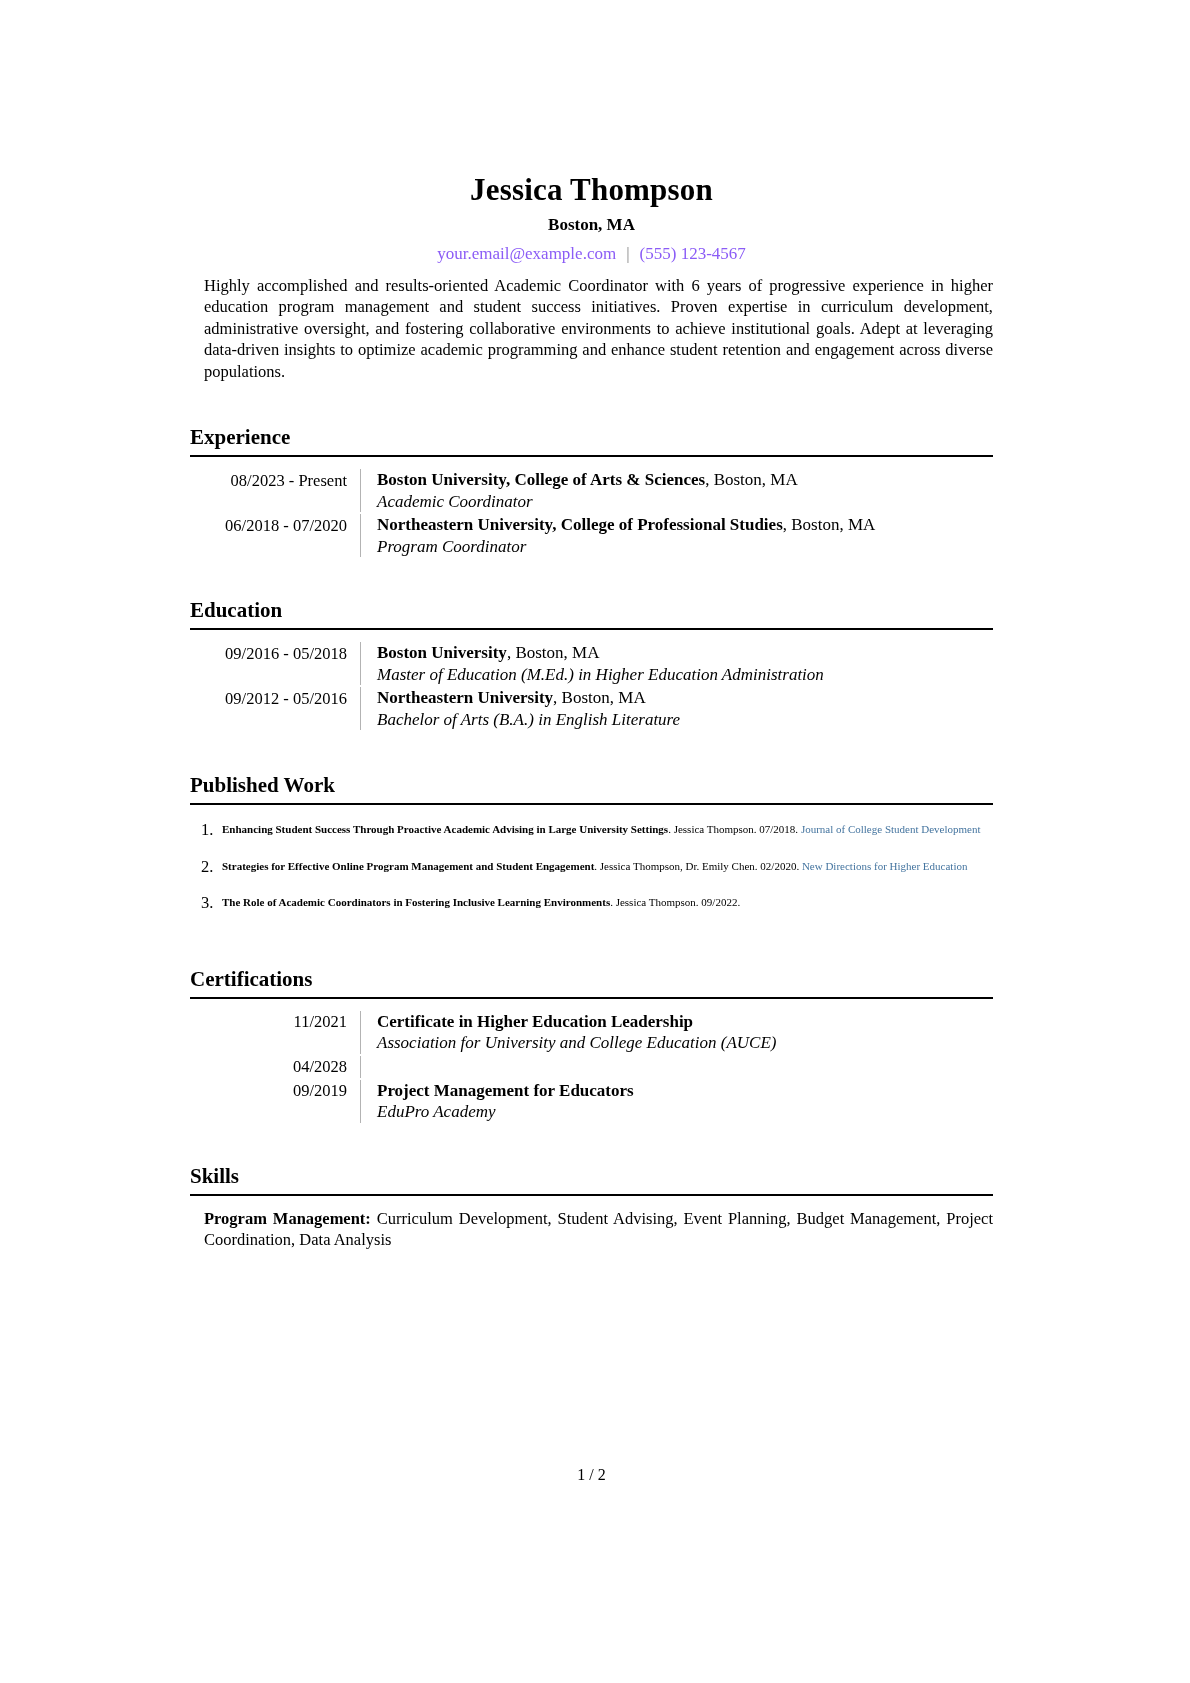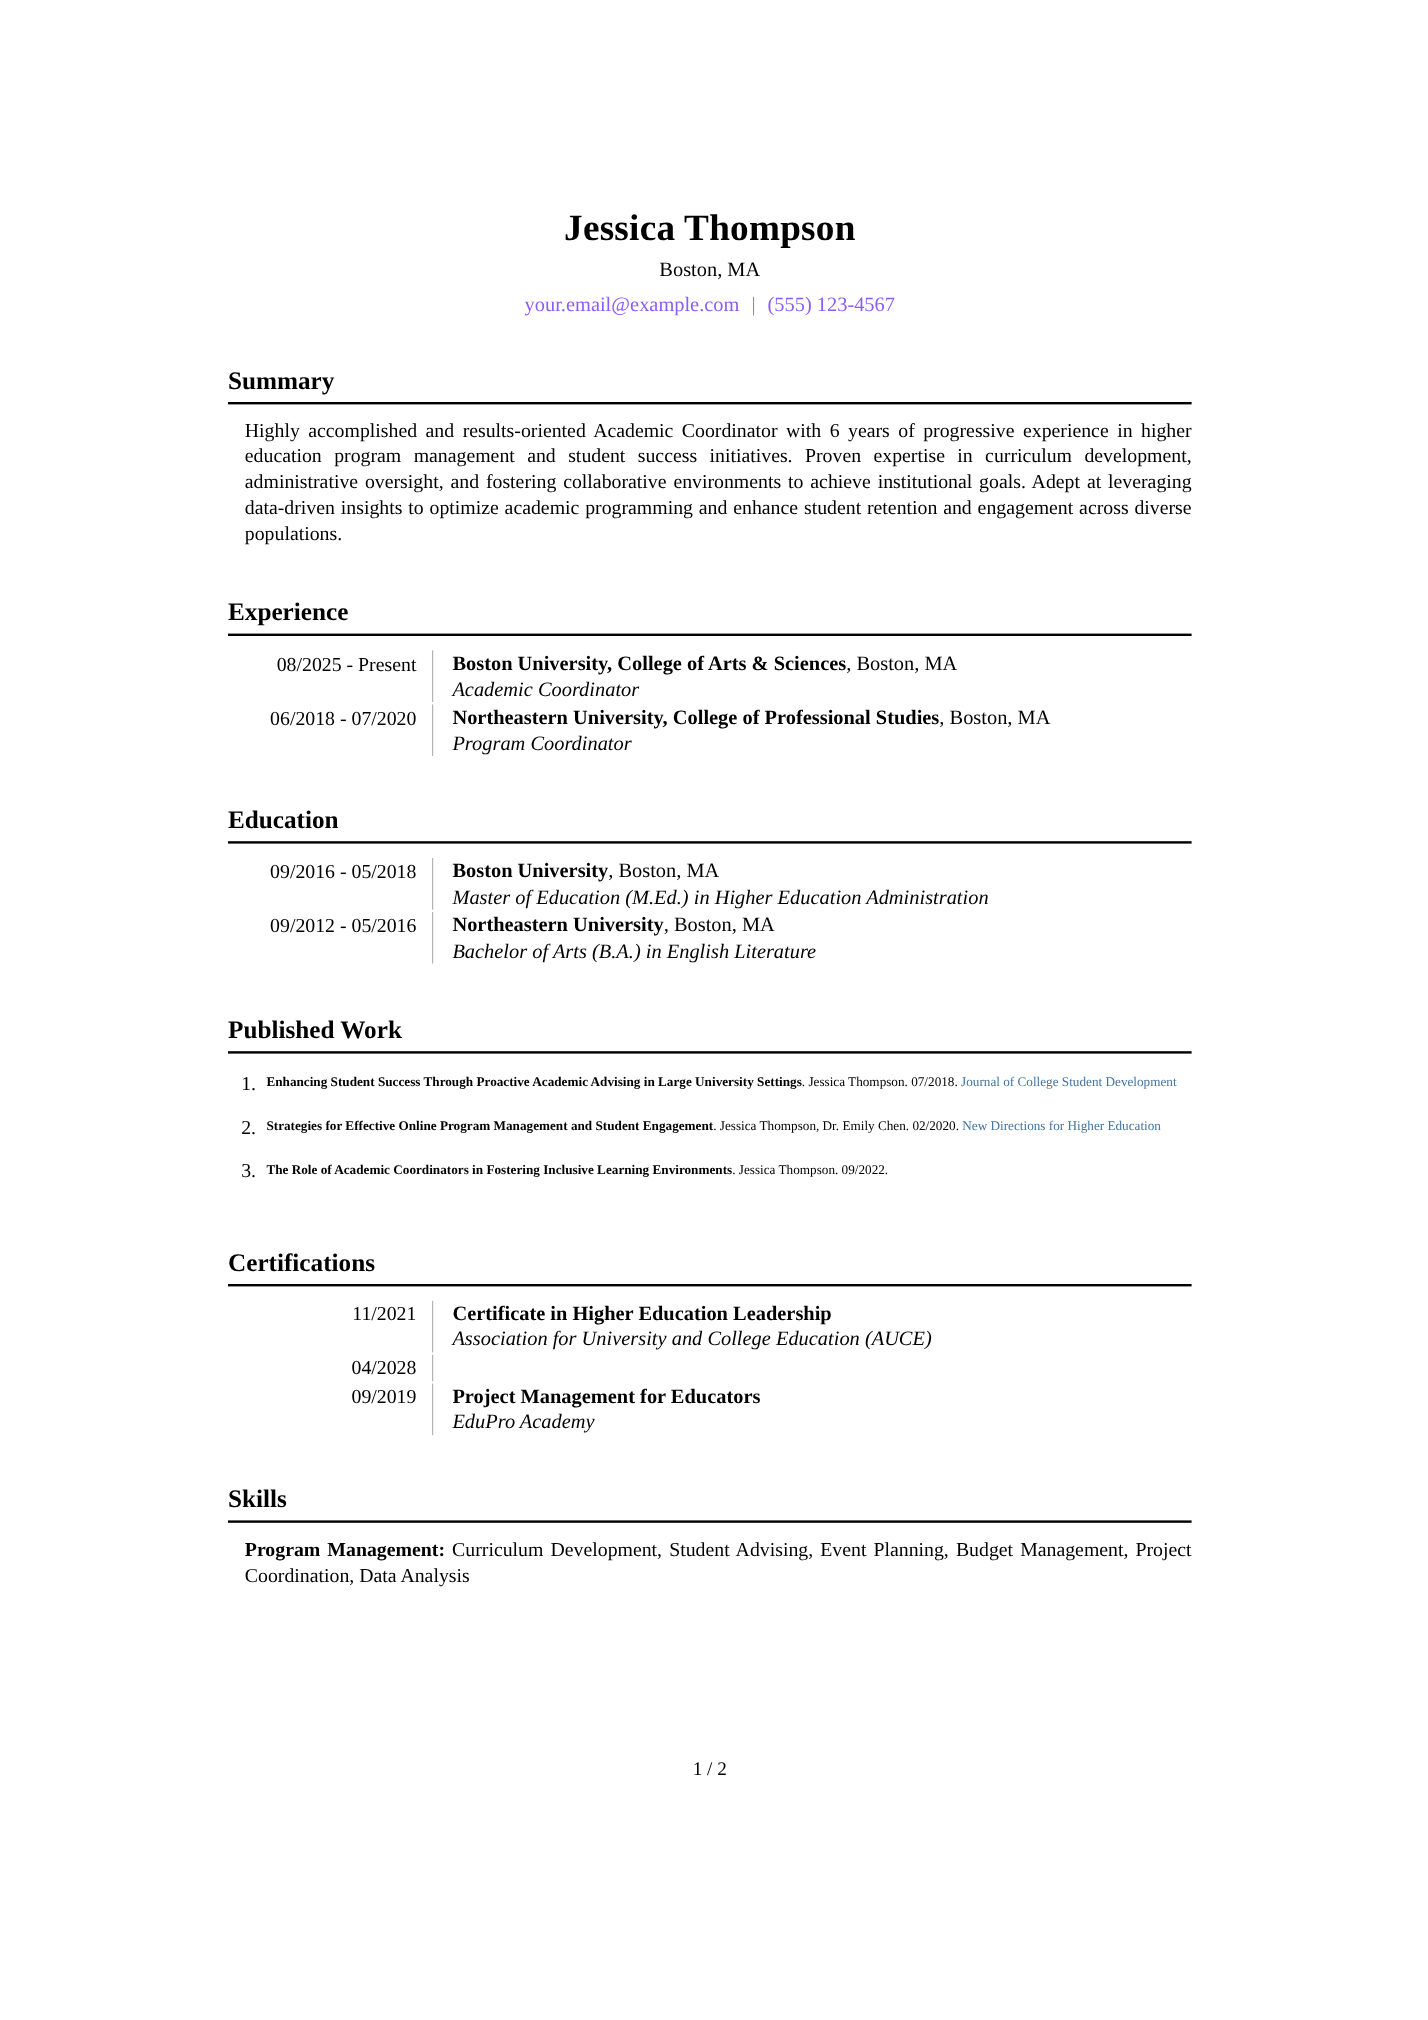--- a/index.html
+++ b/index.html
@@ -9,21 +9,21 @@
     position: relative;
     width: 1190px;
     height: 1683px;
     background: #ffffff;
     padding: 172px 197px 0 190px;
     overflow: hidden;
   }
   
   .hdr { text-align: center; }
   .hdr h1 { font-size: 31px; font-weight: 700; line-height: 36px; letter-spacing: 0.2px; }
-  .hdr .loc { font-size: 17px; margin-top: 7px; }
+  .hdr .loc { font-size: 17px; margin-top: 7px; font-weight: bold; }
   .hdr .contact { font-size: 17px; margin-top: 9px; }
   .hdr .contact a { color: #8b5cf6; text-decoration: none; }
   .hdr .contact .sep { color: #8a8a8a; margin: 0 10px; }
   
   section h2 {
     font-size: 21px;
     font-weight: 700;
     line-height: 26px;
     padding-bottom: 5px;
     border-bottom: 2.5px solid #000;
@@ -93,30 +93,29 @@
 
   <header class="hdr">
     <h1>Jessica Thompson</h1>
     <div class="loc">Boston, MA</div>
     <div class="contact">
       <a href="#">your.email@example.com</a><span class="sep">|</span><a href="#">(555) 123-4567</a>
     </div>
   </header>
 
   <section class="sec-summary">
-    <h2>Summary</h2>
     <p class="summary-text body-indent justify">Highly accomplished and results-oriented Academic Coordinator with 6 years of progressive experience in higher education program management and student success initiatives. Proven expertise in curriculum development, administrative oversight, and fostering collaborative environments to achieve institutional goals. Adept at leveraging data-driven insights to optimize academic programming and enhance student retention and engagement across diverse populations.</p>
   </section>
 
   <section class="sec-exp">
     <h2>Experience</h2>
     <div class="entries">
 
       <div class="entry">
-        <div class="dates">08/2025 - Present</div>
+        <div class="dates">08/2023 - Present</div>
         <div class="vline"></div>
         <div class="details">
           <div class="org-line"><span class="b">Boston University, College of Arts &amp; Sciences</span><span>, Boston, MA</span></div>
           <div class="i">Academic Coordinator</div>
         </div>
       </div>
 
       <div class="entry">
         <div class="dates">06/2018 - 07/2020</div>
         <div class="vline"></div>

